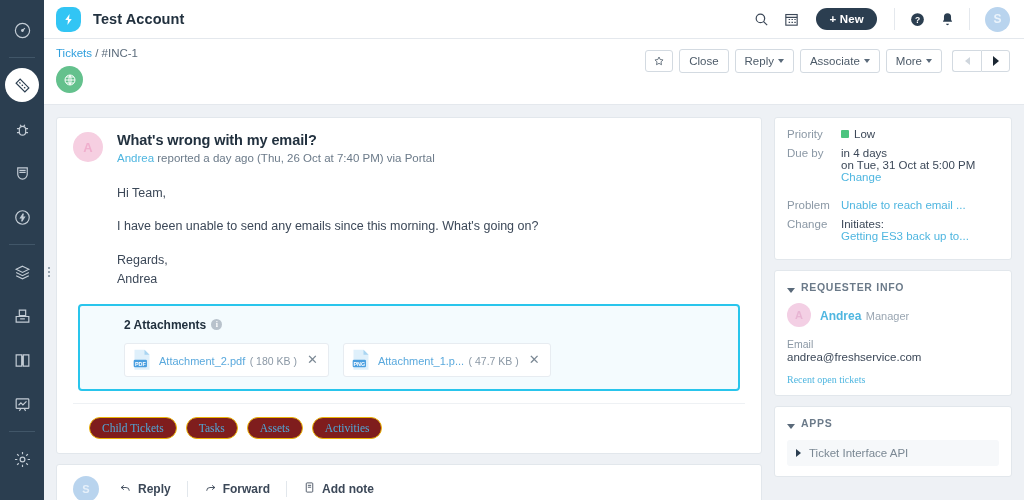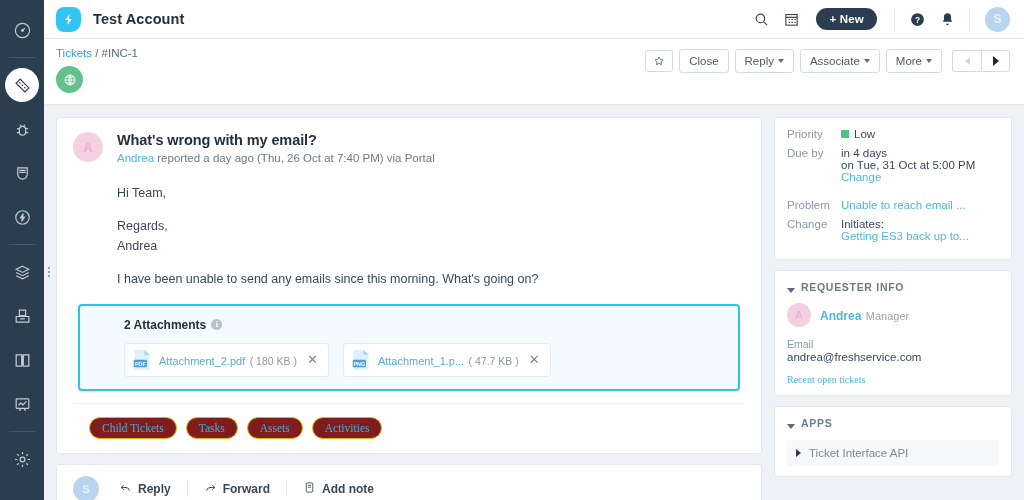--- a/index.html
+++ b/index.html
@@ -373,25 +373,25 @@
             <div>
               <div class="tk-subj">What's wrong with my email?</div>
               <div class="tk-meta">
                 <a href="#">Andrea</a><span> reported a day ago (Thu, 26 Oct at 7:40 PM) via Portal</span>
               </div>
             </div>
           </div>
 
           <div class="tk-body">
             <p>Hi Team,</p>
+            <p>I have been unable to send any emails since this morning. What's going on?</p>
             <p>
               <span>Regards,</span><br>
               <span>Andrea</span>
             </p>
-            <p>I have been unable to send any emails since this morning. What's going on?</p>
           </div>
 
           <div class="attach-wrap">
             <div class="attach-hl" style="border-color: rgb(41, 197, 236);">
               <div class="att-title">
                 <span>2 Attachments</span>
                 <span class="att-info">i</span>
               </div>
               <div class="att-list">
 

